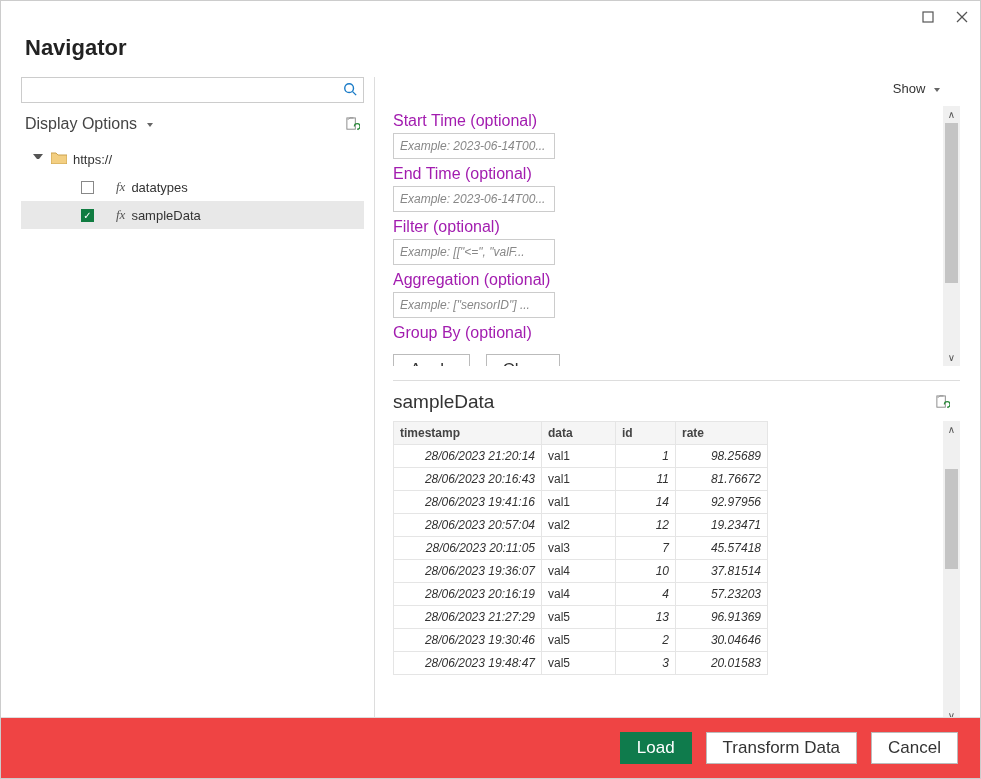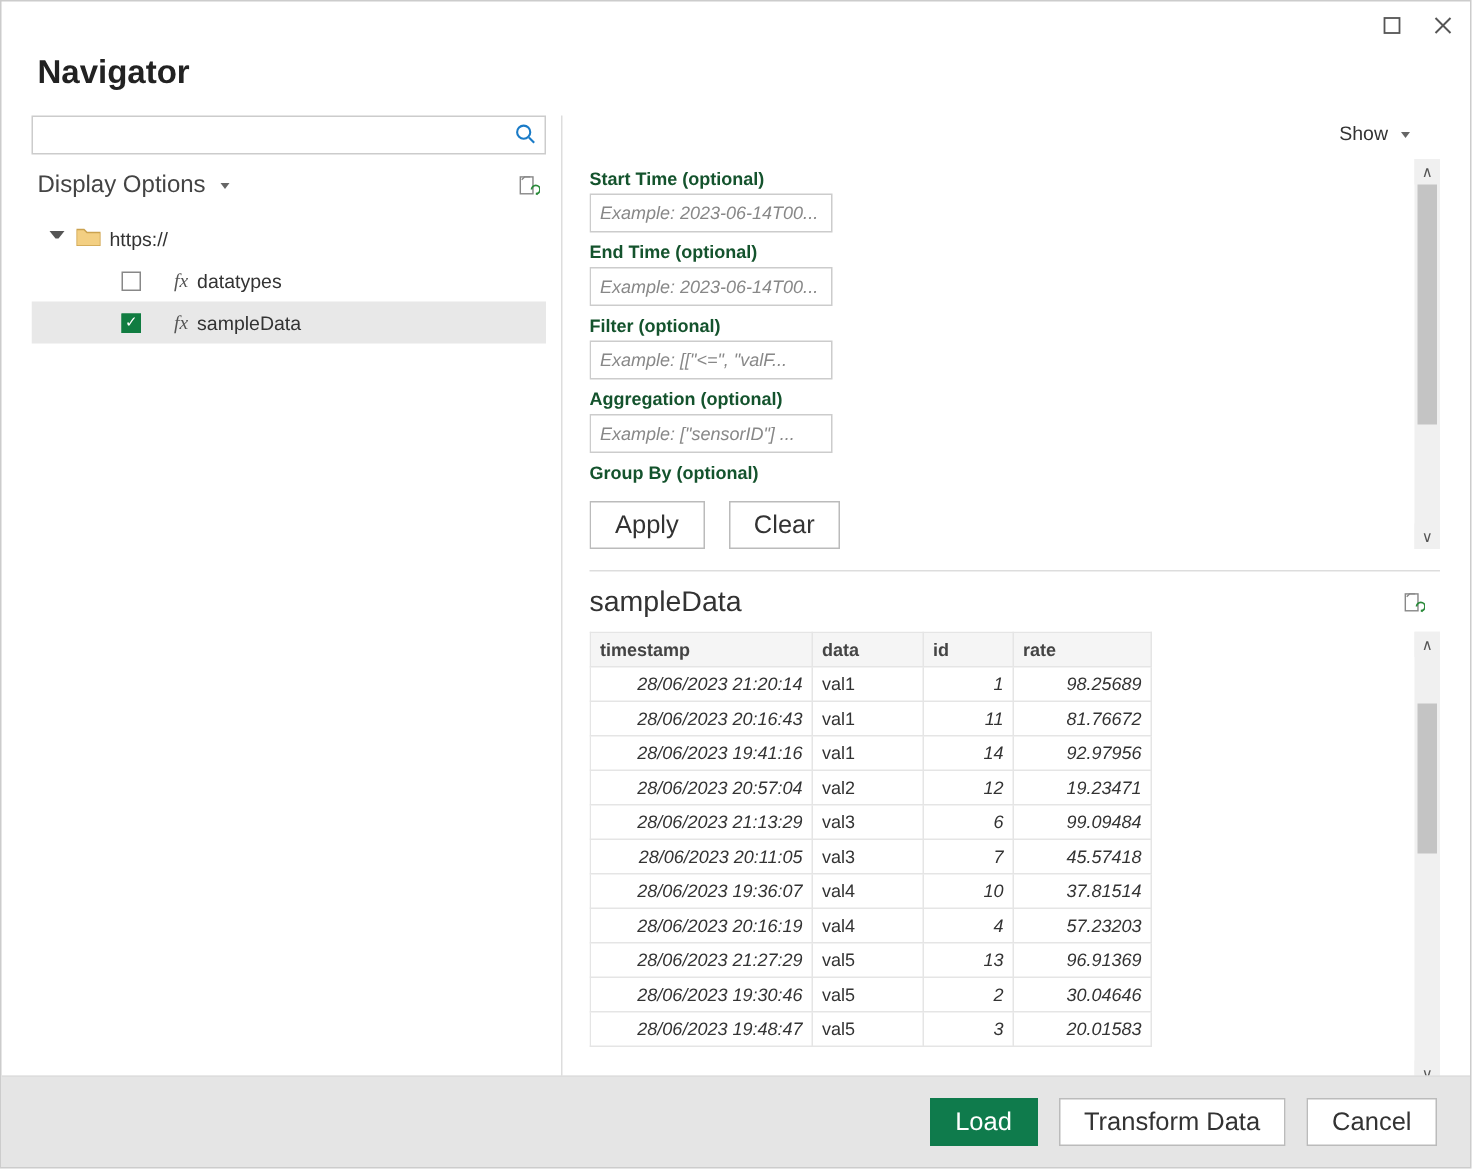--- a/index.html
+++ b/index.html
@@ -144,21 +144,21 @@
       background: #f0f0f0;
       cursor: pointer;
     }
     .vscroll .up { top: 0; }
     .vscroll .down { bottom: 0; }
     .vscroll .thumb {
       position: absolute;
       left: 2px; right: 2px;
       background: #c4c4c4;
     }
-    .param-label { font-size: 12px; color: #14532d; margin-top: 6px; margin-bottom: 3px; font-weight: bold; }
+    .param-label { font-size: 16px; color: #a21caf; margin-top: 6px; margin-bottom: 3px; }
     .param-input {
       width: 162px;
       height: 26px;
       border: 1px solid #ccc;
       padding: 0 6px;
       font-size: 12px;
       font-style: italic;
       color: #888;
       display: flex;
       align-items: center;
@@ -224,21 +224,21 @@
       font-style: normal; text-align: left;
     }
     .footer {
       position: absolute;
       bottom: 0; left: 0; right: 0;
       border-top: 1px solid #ddd;
       display: flex;
       justify-content: flex-end;
       gap: 14px;
       padding: 14px 22px;
-      background: #e5e5e5;
+      background: #ef4444;
     }
     .refresh-icon {
       display: inline-block;
       width: 15px; height: 15px;
       position: relative;
       color: #777;
     }
     .refresh-icon svg { width: 15px; height: 15px; }
     .dropdown-caret {
       display: inline-block;
@@ -399,26 +399,20 @@
                 <td class="col-id">14</td>
                 <td class="col-rate">92.97956</td>
               </tr>
               <tr>
                 <td class="col-ts">28/06/2023 20:57:04</td>
                 <td class="col-data">val2</td>
                 <td class="col-id">12</td>
                 <td class="col-rate">19.23471</td>
               </tr>
               <tr>
-                <td class="col-ts">28/06/2023 21:13:29</td>
-                <td class="col-data">val3</td>
-                <td class="col-id">6</td>
-                <td class="col-rate">99.09484</td>
-              </tr>
-              <tr>
                 <td class="col-ts">28/06/2023 20:11:05</td>
                 <td class="col-data">val3</td>
                 <td class="col-id">7</td>
                 <td class="col-rate">45.57418</td>
               </tr>
               <tr>
                 <td class="col-ts">28/06/2023 19:36:07</td>
                 <td class="col-data">val4</td>
                 <td class="col-id">10</td>
                 <td class="col-rate">37.81514</td>

